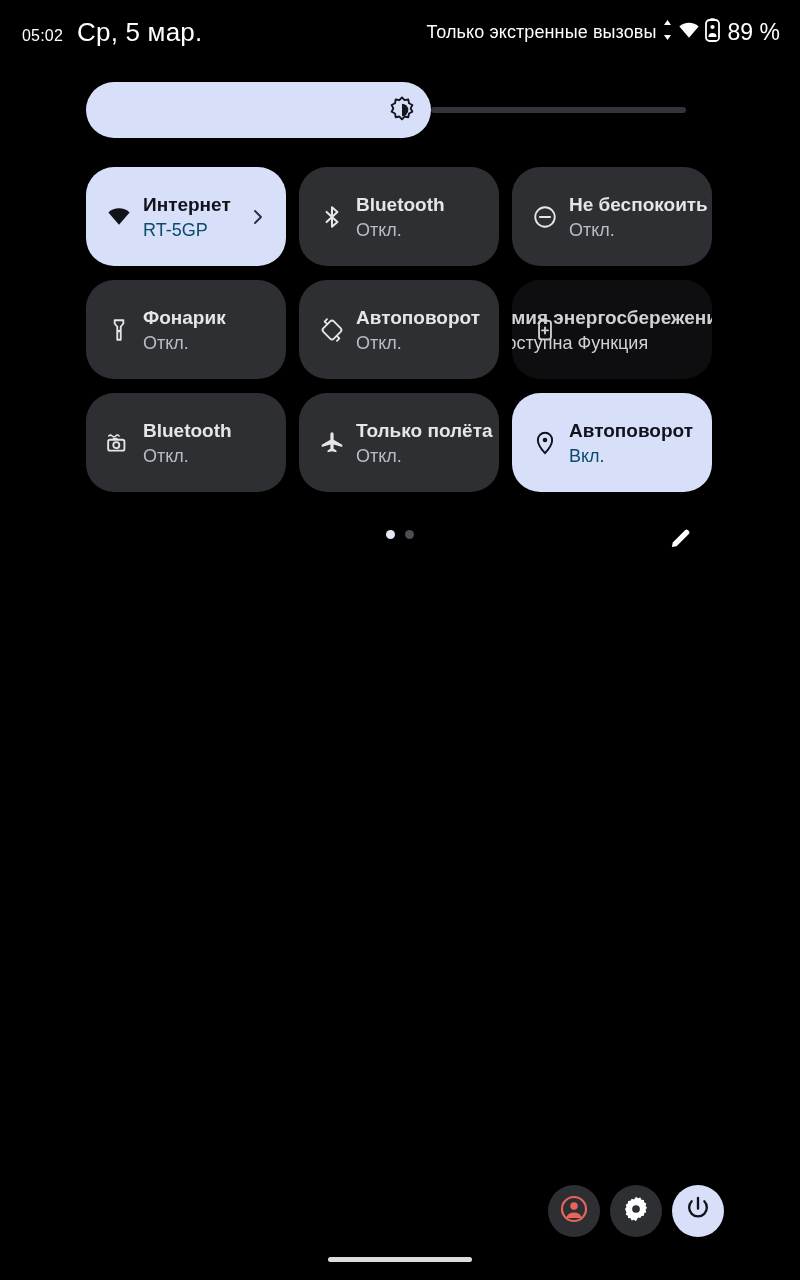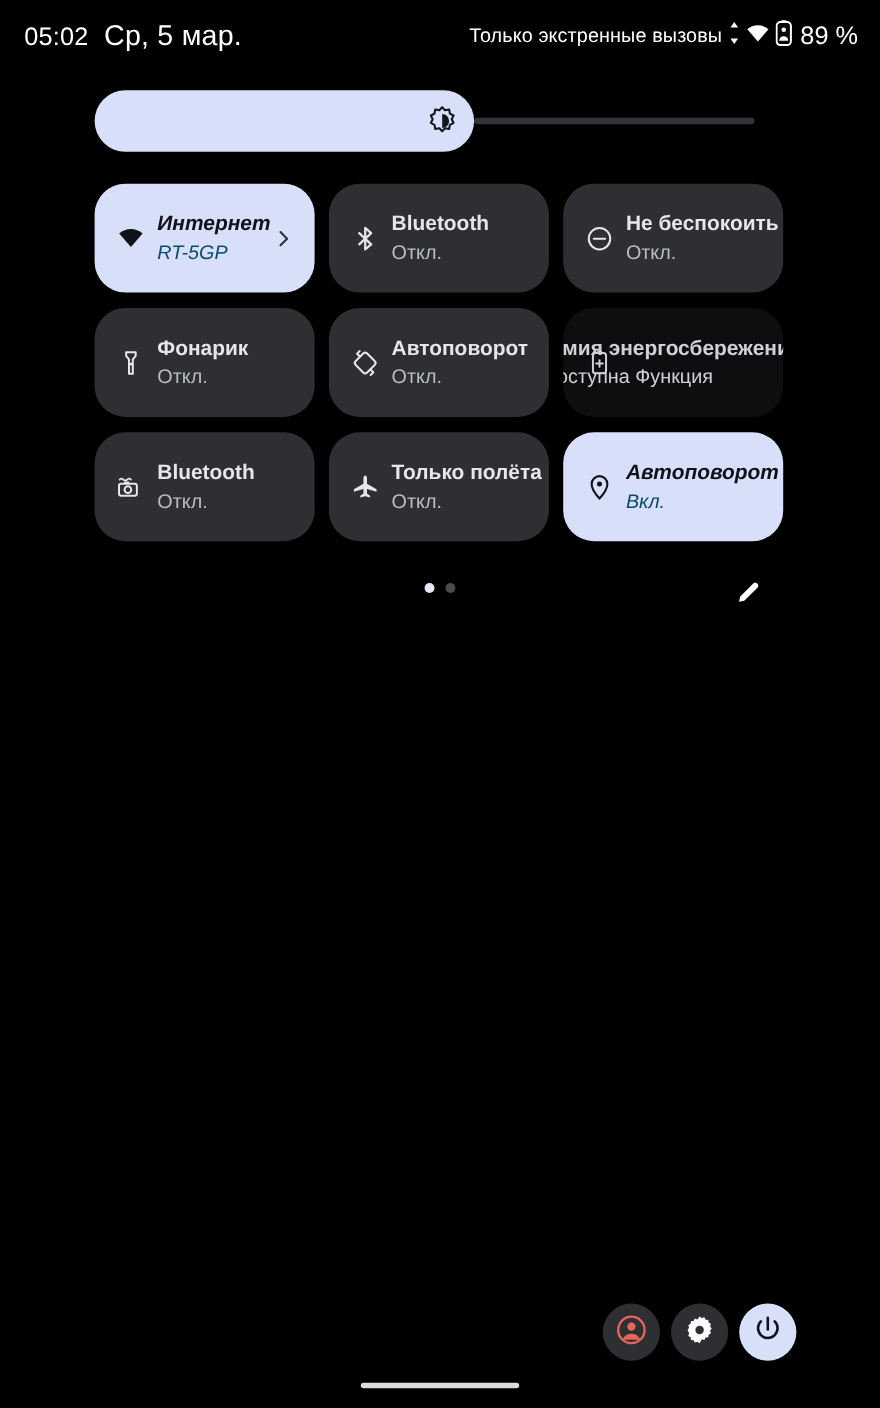--- a/index.html
+++ b/index.html
@@ -10,21 +10,21 @@
     overflow: hidden;
   }
   .screen { position: relative; width: 800px; height: 1280px; background: #000; }
 
   
   .statusbar {
     position: absolute; left: 0; top: 0; width: 800px; height: 64px;
     display: flex; align-items: center; color: #ffffff;
   }
   .sb-left { display: flex; align-items: baseline; gap: 14px; padding-left: 22px; }
-  .sb-clock { font-size: 23px; letter-spacing: .2px; }
+  .sb-clock { font-size: 16px; letter-spacing: .2px; }
   .sb-date  { font-size: 26px; letter-spacing: .2px; }
   .sb-right {
     margin-left: auto; display: flex; align-items: center;
     gap: 5px; padding-right: 20px;
   }
   .sb-carrier { font-size: 18px; letter-spacing: .1px; }
   .sb-batt-pct { font-size: 23px; margin-left: 3px; }
   .sb-ico { display: block; }
 
   
@@ -51,21 +51,21 @@
     display: grid;
     grid-template-columns: repeat(3, 200px);
     grid-template-rows: repeat(3, 99px);
     gap: 14px 13px;
   }
   .tile {
     position: relative; border-radius: 28px; overflow: hidden;
     background: #2d2f33;
     display: flex; align-items: center;
   }
-  .tile.active   { background: #d8dff9; font-style: italic; }
+  .tile.active   { background: #d8dff9; }
   .tile.disabled { background: #0e0e10; }
 
   .tile-icon {
     position: absolute; left: 20px; top: 50%;
     transform: translateY(-50%);
     width: 26px; height: 26px;
     display: flex; align-items: center; justify-content: center;
   }
   .tile-text {
     position: absolute; left: 57px; right: 8px; top: 50%;

